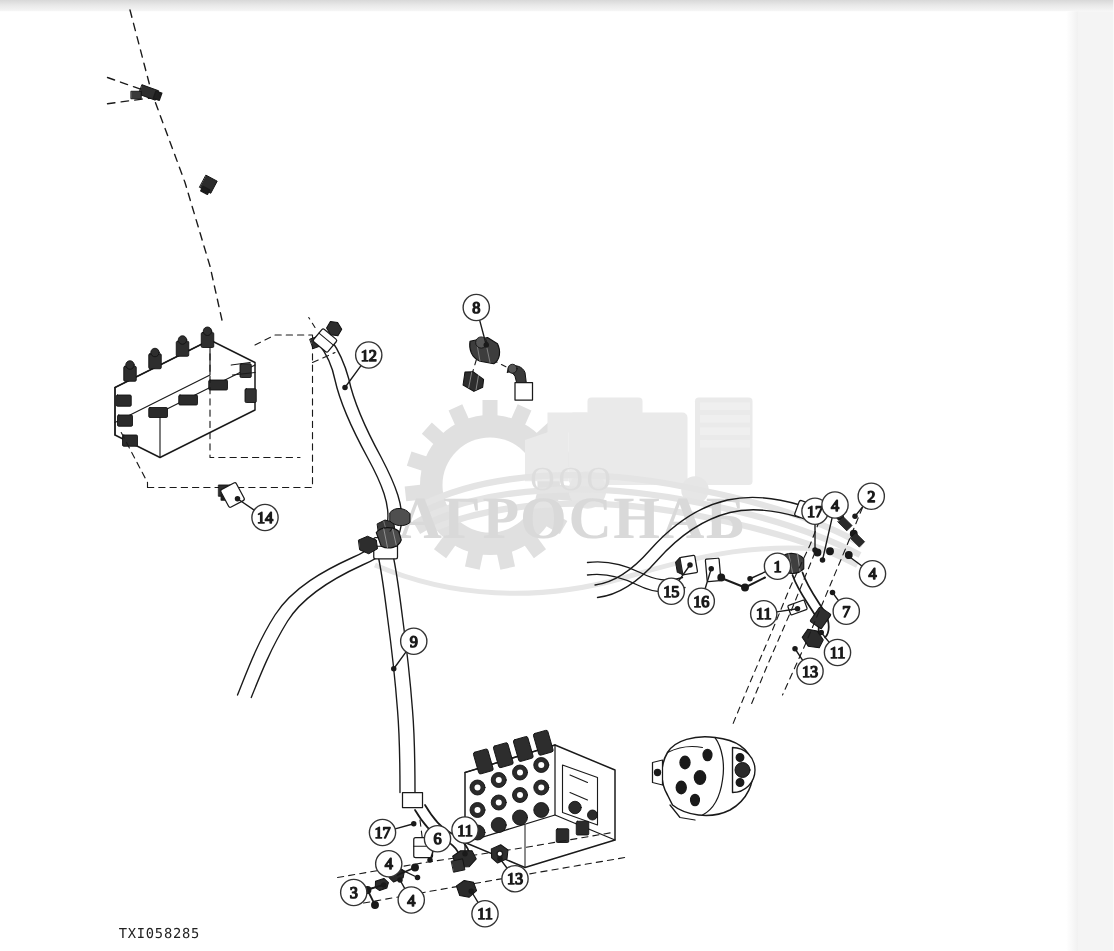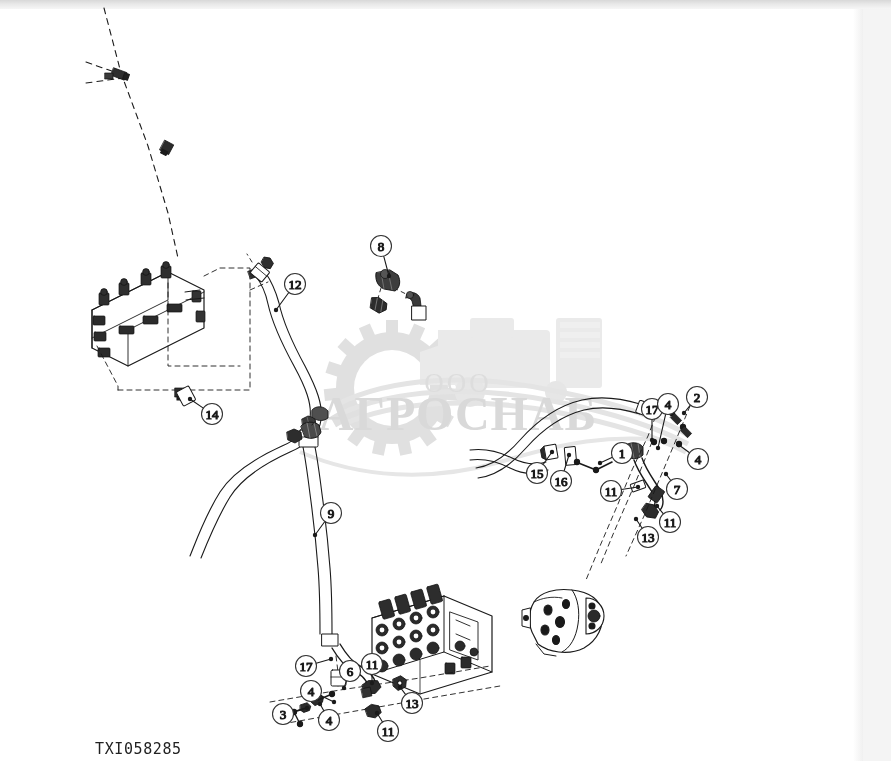--- a/index.html
+++ b/index.html
@@ -46,21 +46,21 @@
     position: absolute;
     left: 0; top: 0;
     width: 891px; height: 761px;
     pointer-events: none;
   }
   #partno {
     position: absolute;
     left: 95px;
     top: 740px;
     font-family: "DejaVu Sans Mono", monospace;
-    font-size: 15px;
+    font-size: 11px;
     letter-spacing: 0.6px;
     color: #222222;
     white-space: nowrap;
   }
 </style>
 </head>
 <body>
 
 <div id="page">
 

